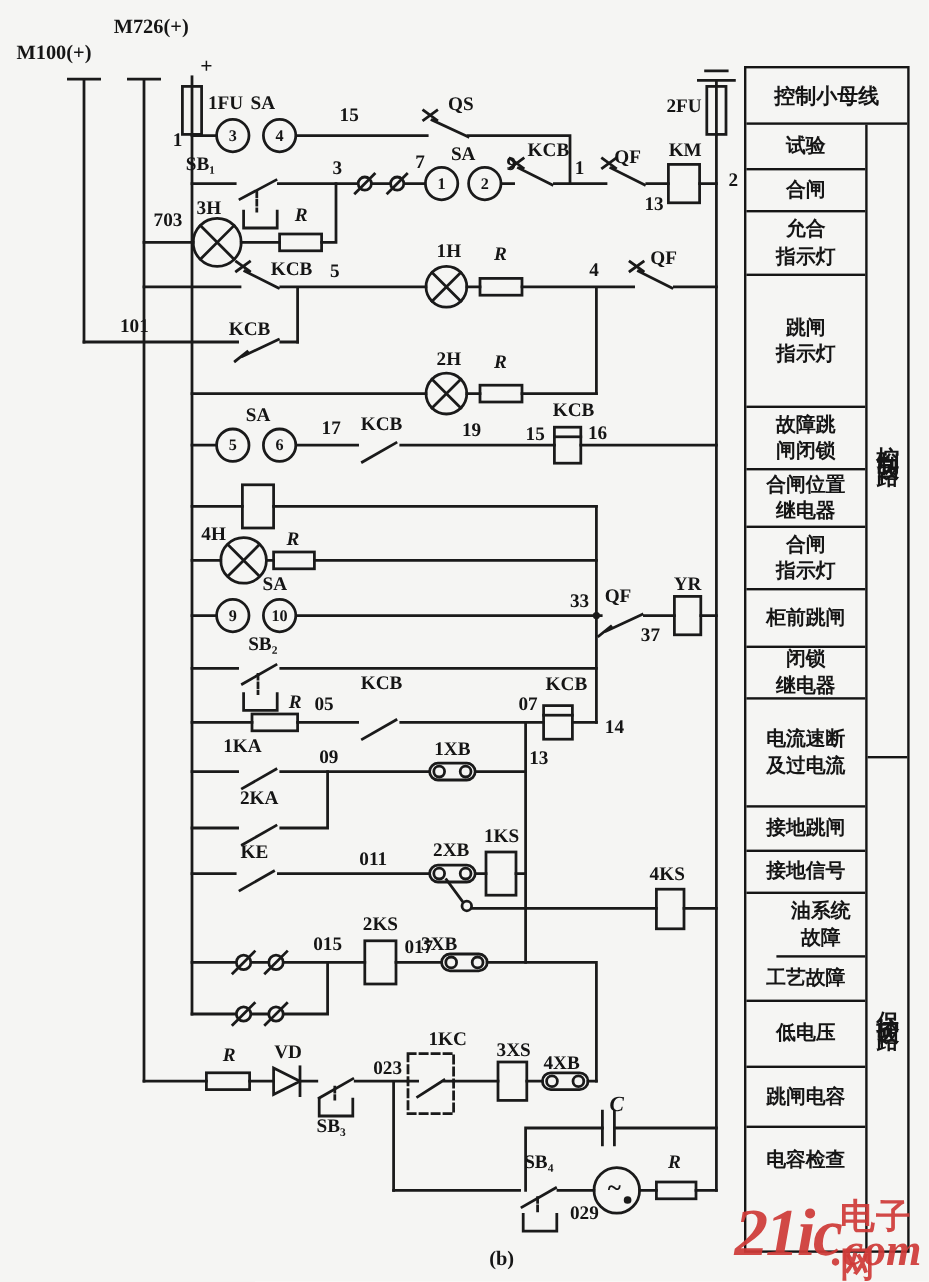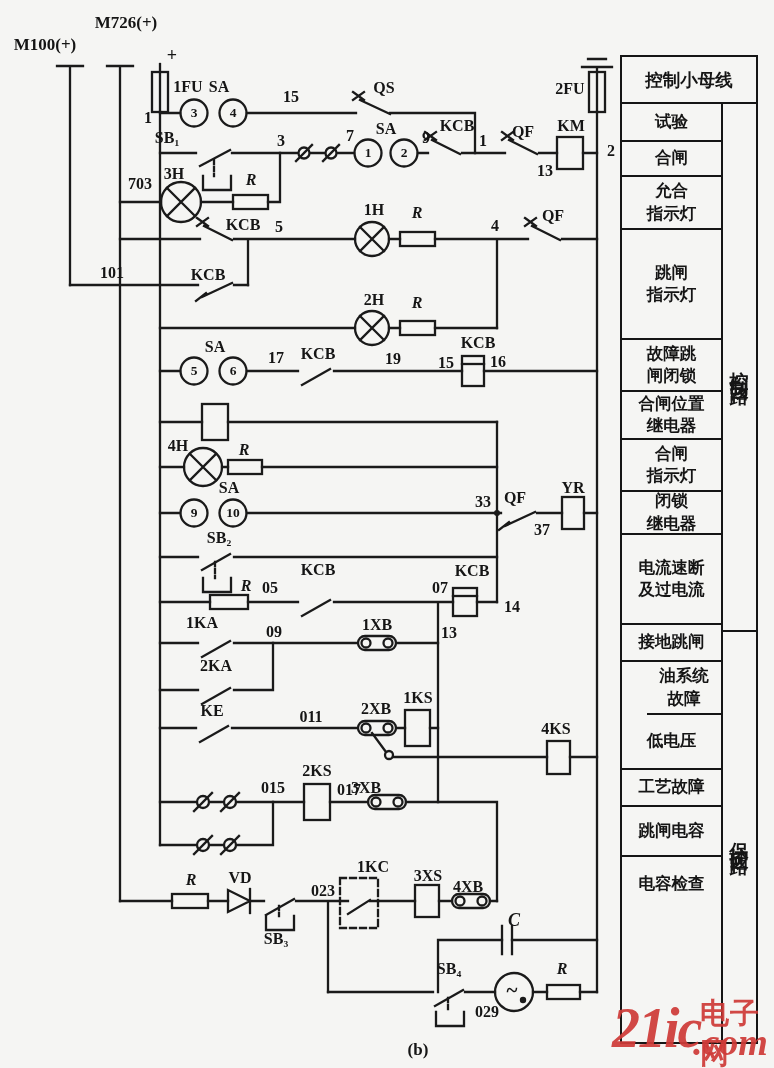--- a/index.html
+++ b/index.html
@@ -378,29 +378,31 @@
           <div class="p-row" style="height: 53px;">允合
 指示灯</div>
           <div class="p-row" style="height: 110px;">跳闸
 指示灯</div>
           <div class="p-row" style="height: 52px;">故障跳
 闸闭锁</div>
           <div class="p-row" style="height: 48px;">合闸位置
 继电器</div>
           <div class="p-row" style="height: 52px;">合闸
 指示灯</div>
+          <div class="p-row" style="height: 48px;">柜前跳闸</div>
           <div class="p-row" style="height: 43px;">闭锁
 继电器</div>
           <div class="p-row" style="height: 90px;">电流速断
 及过电流</div>
           <div class="p-row" style="height: 37px;">接地跳闸</div>
+          <div class="p-row" style="height: 35px;">接地信号</div>
           <div class="p-row" style="height: 53px; margin-left: 25px;">油系统
 故障</div>
+          <div class="p-row" style="height: 37px;">工艺故障</div>
           <div class="p-row" style="height: 55px;">低电压</div>
-          <div class="p-row" style="height: 37px;">工艺故障</div>
           <div class="p-row" style="height: 50px;">跳闸电容</div>
           <div class="p-row" style="height: 55px;">电容检查</div>
         </div>
       <div class="p-side">
         <div class="p-side-cell" style="height:526px">
           <div class="side-text">控制回路</div>
         </div>
         <div class="p-side-cell" style="height:412px">
           <div class="side-text">保护回路</div>
         </div>

